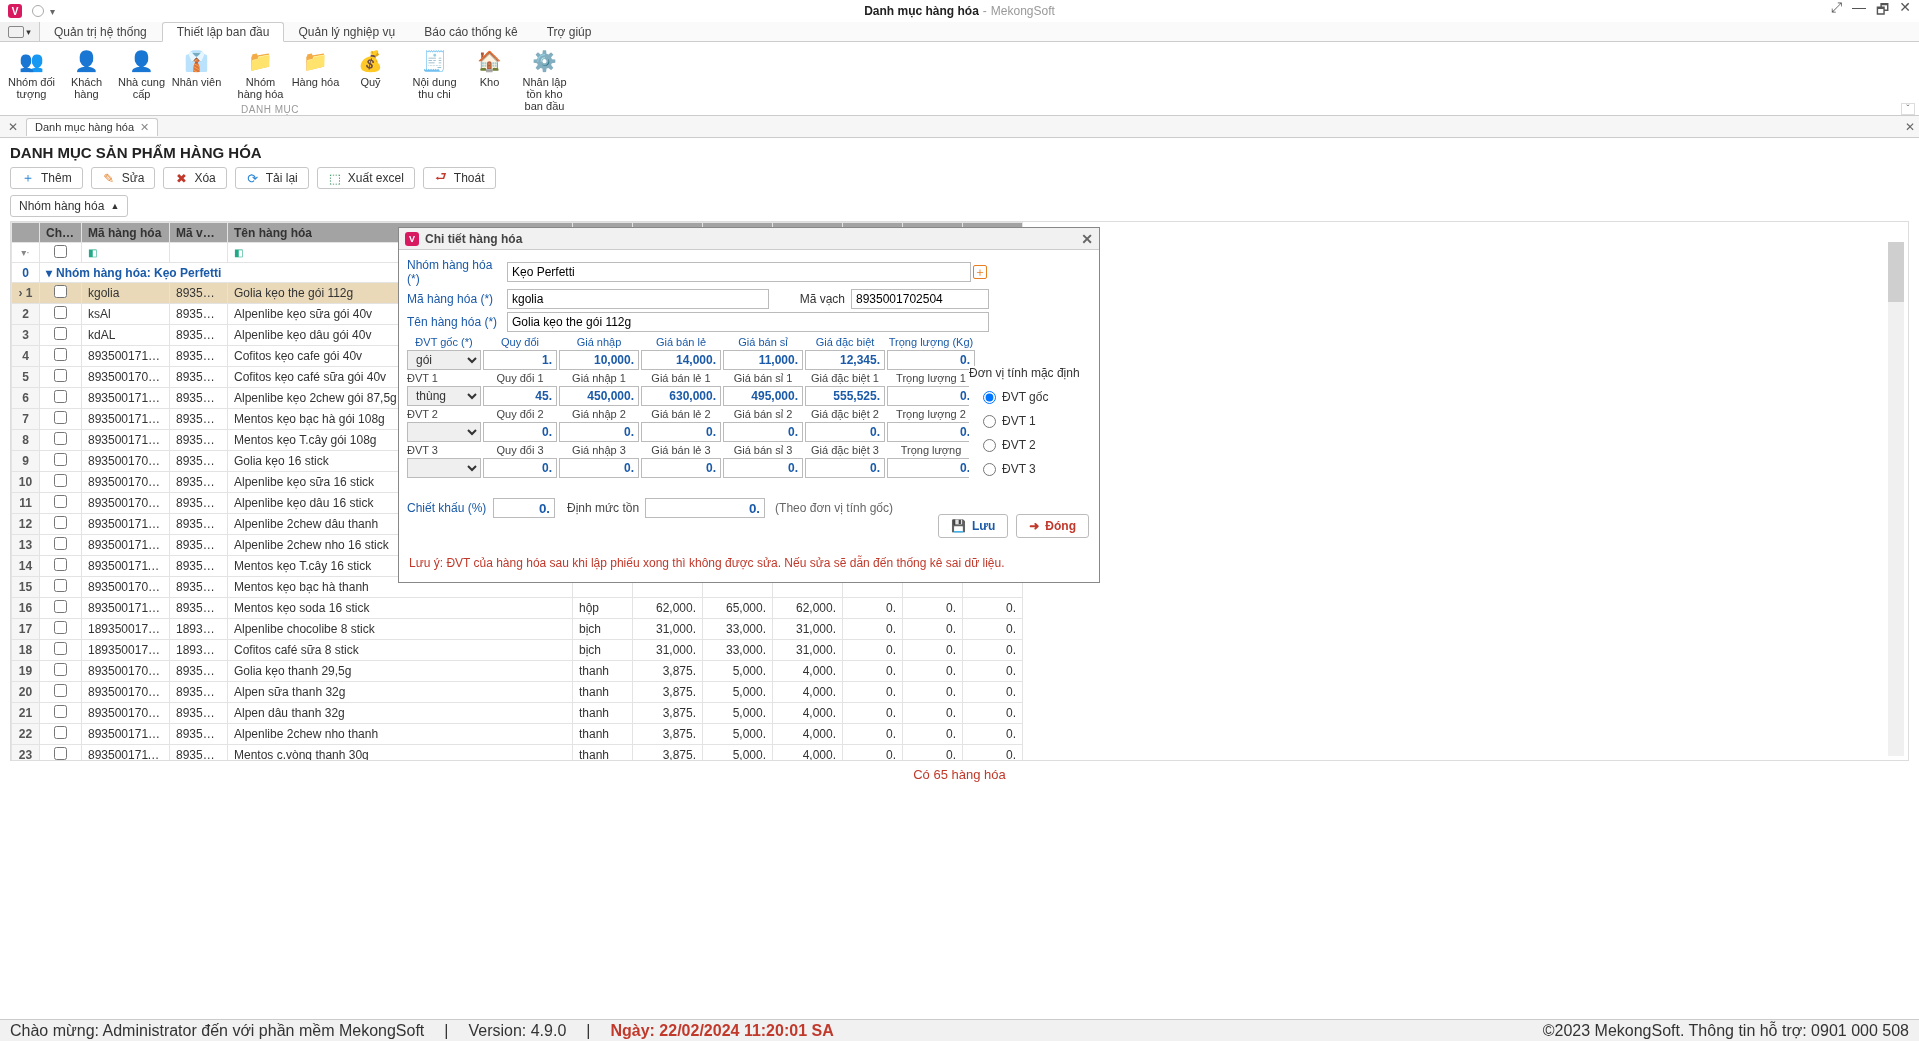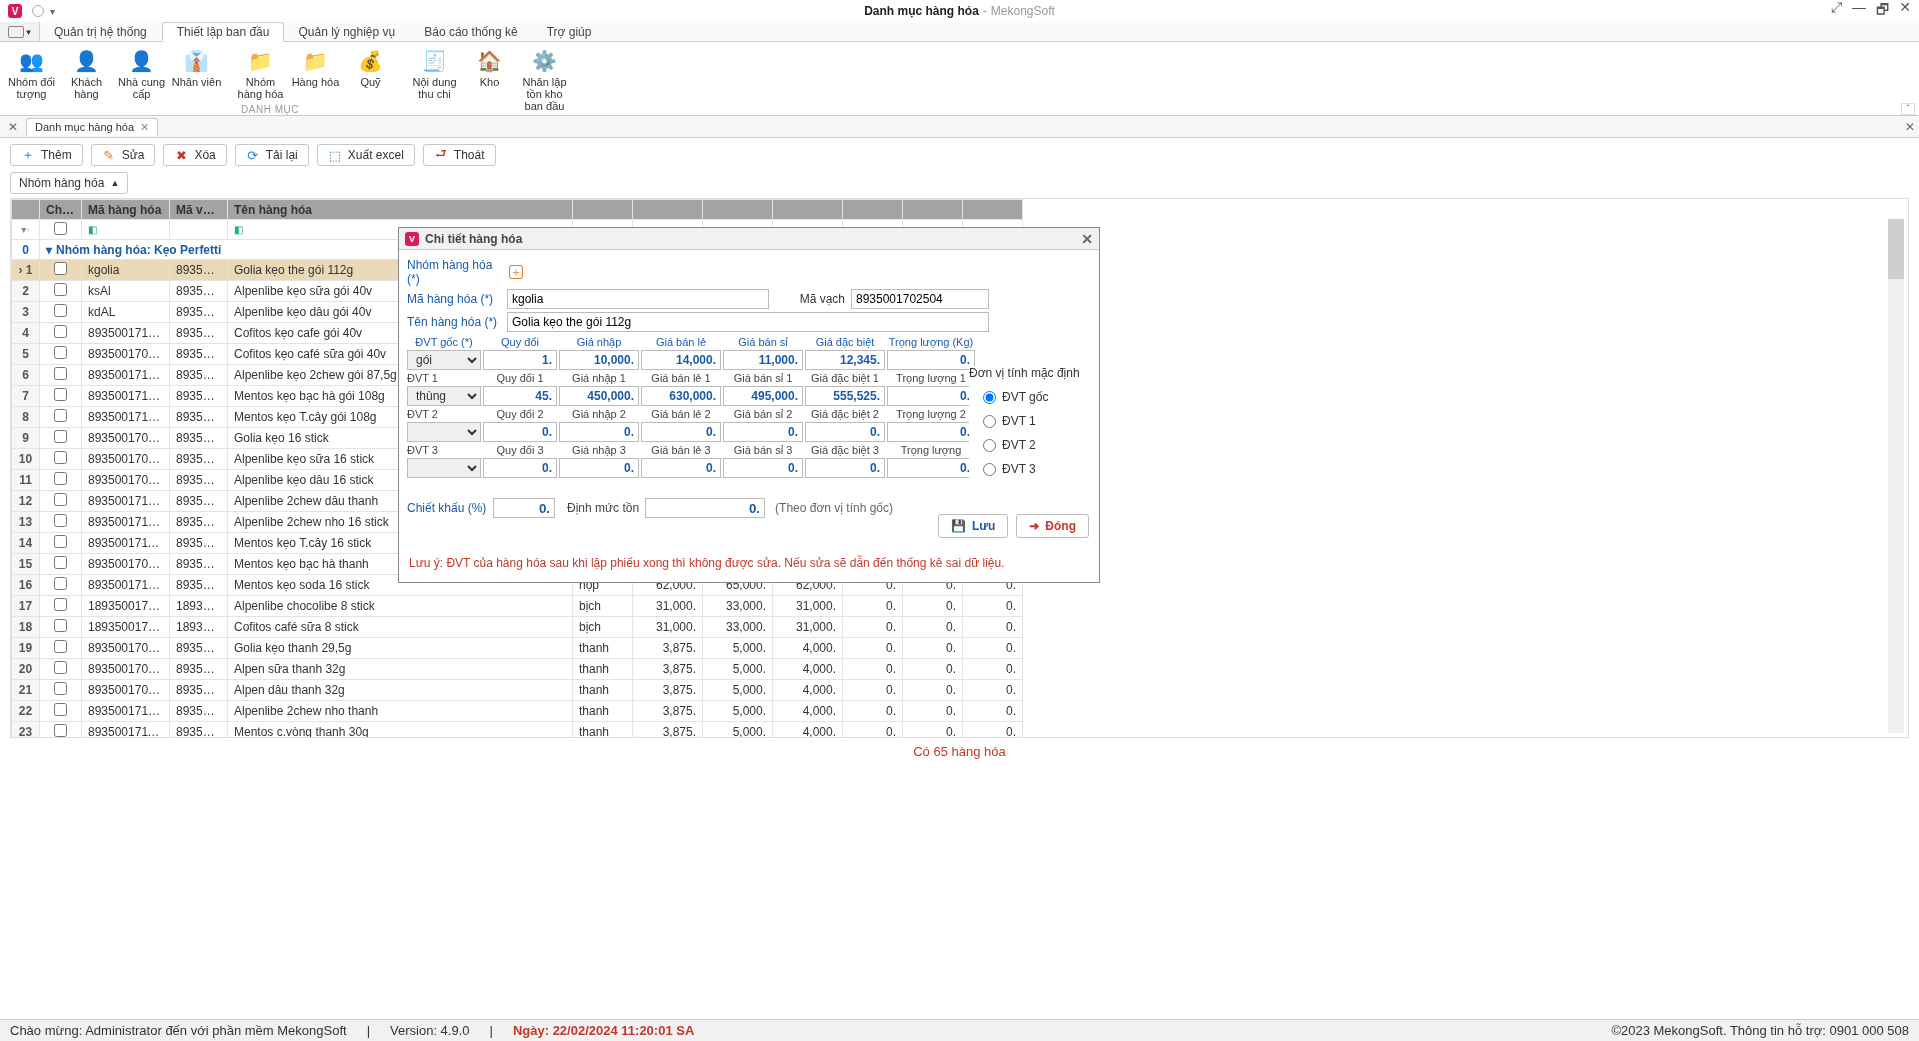--- a/index.html
+++ b/index.html
@@ -41,21 +41,21 @@
 .grid th, .grid td { border: 1px solid #e3e3e3; padding: 2px 6px; font-size: 12px; text-align: left; white-space: nowrap; overflow: hidden; text-overflow: ellipsis; height: 20px; }
 .grid th { background: #a3a3a3; font-weight: bold; }
 .rownum { width: 28px; text-align: center !important; background: #f6f6f6; color: #555; font-weight: bold; }
 .chkcol { width: 40px; text-align: center !important; }
 .grid td.num { text-align: right; }
 .grouprow td { background: #fff; color: #1a5aa8; font-weight: bold; }
 .grouprow .arrow { color: #1a5aa8; margin-right: 4px; }
 .selrow td { background: #e9d9b8; }
 .filterrow th { background: #fff; font-weight: normal; color: #339933; font-size: 10px; }
 .summary { text-align: center; color: #c0392b; font-weight: normal; font-size: 13px; padding: 6px 0; background: #fff; }
-.statusbar { position: absolute; bottom: 0; left: 0; right: 0; height: 22px; background: #f1f1f1; border-top: 1px solid #ccc; display: flex; align-items: center; padding: 0 10px; font-size: 13px; color: #333; gap: 20px; }
+.statusbar { position: absolute; bottom: 0; left: 0; right: 0; height: 22px; background: #f1f1f1; border-top: 1px solid #ccc; display: flex; align-items: center; padding: 0 10px; font-size: 16px; color: #333; gap: 20px; }
 .statusbar .datetime { color: #c0392b; font-weight: bold; }
 .statusbar .right { margin-left: auto; }
 .dialog { position: absolute; top: 227px; left: 398px; width: 702px; height: 356px; background: #fff; border: 1px solid #888; z-index: 100; display: flex; flex-direction: column; }
 .dlg-title { height: 22px; background: #f1f1f1; border-bottom: 1px solid #ccc; display: flex; align-items: center; padding: 0 6px; font-weight: bold; color: #444; font-size: 12px; }
 .dlg-title .app-icon { width: 14px; height: 14px; background: #d81b60; border-radius: 3px; margin-right: 6px; display: inline-flex; align-items: center; justify-content: center; color: #fff; font-weight: bold; font-size: 9px; }
 .dlg-title .close { margin-left: auto; cursor: pointer; color: #666; font-size: 14px; }
 .dlg-body { padding: 8px 8px 4px; flex: 1; overflow: hidden; }
 .form-row { display: flex; align-items: center; margin-bottom: 3px; }
 .form-row .lbl { width: 100px; color: #1a5aa8; font-size: 12px; }
 .form-row input[type="text"] { border: 1px solid #bbb; height: 20px; padding: 1px 4px; font-size: 12px; }
@@ -165,20 +165,21 @@
 <div class="doctabs">
   <span class="close-left">✕</span>
   <div class="doc-tab">
     <span>Danh mục hàng hóa</span>
     <span class="tab-close">✕</span>
   </div>
   <span class="close-right">✕</span>
 </div>
 
 <div class="page">
+  <div class="page-title">DANH MỤC SẢN PHẨM HÀNG HÓA</div>
   <div class="toolbar">
     <div class="tool-btn">
         <span class="ic" style="color:#2985d6">＋</span>
         <span>Thêm</span>
       </div>
     <div class="tool-btn">
         <span class="ic" style="color:#e67e22">✎</span>
         <span>Sửa</span>
       </div>
     <div class="tool-btn">
@@ -587,20 +588,21 @@
 
 <div class="dialog">
   <div class="dlg-title">
     <span class="app-icon">V</span>
     <span>Chi tiết hàng hóa</span>
     <span class="close">✕</span>
   </div>
   <div class="dlg-body">
     <div class="form-row">
       <span class="lbl">Nhóm hàng hóa (*)</span>
+      <input type="text" style="width: 464px;" class="dropdown-btn" value="Kẹo Perfetti">
       <span class="combo-plus">＋</span>
     </div>
     <div class="form-row">
       <span class="lbl">Mã hàng hóa (*)</span>
       <input type="text" style="width: 262px;" value="kgolia">
       <span style="width:70px;text-align:right;margin:0 6px">Mã vạch</span>
       <input type="text" style="width: 138px;" value="8935001702504">
     </div>
     <div class="form-row">
       <span class="lbl">Tên hàng hóa (*)</span>

